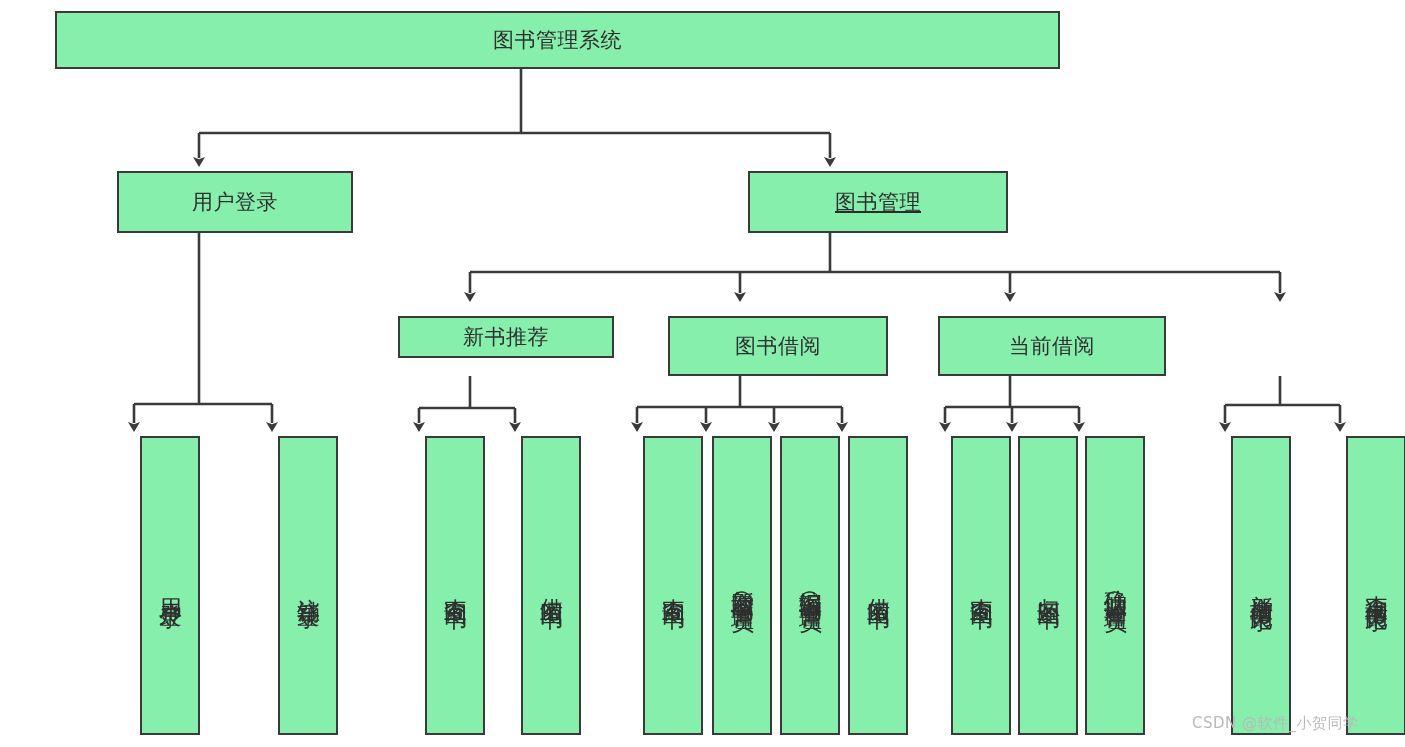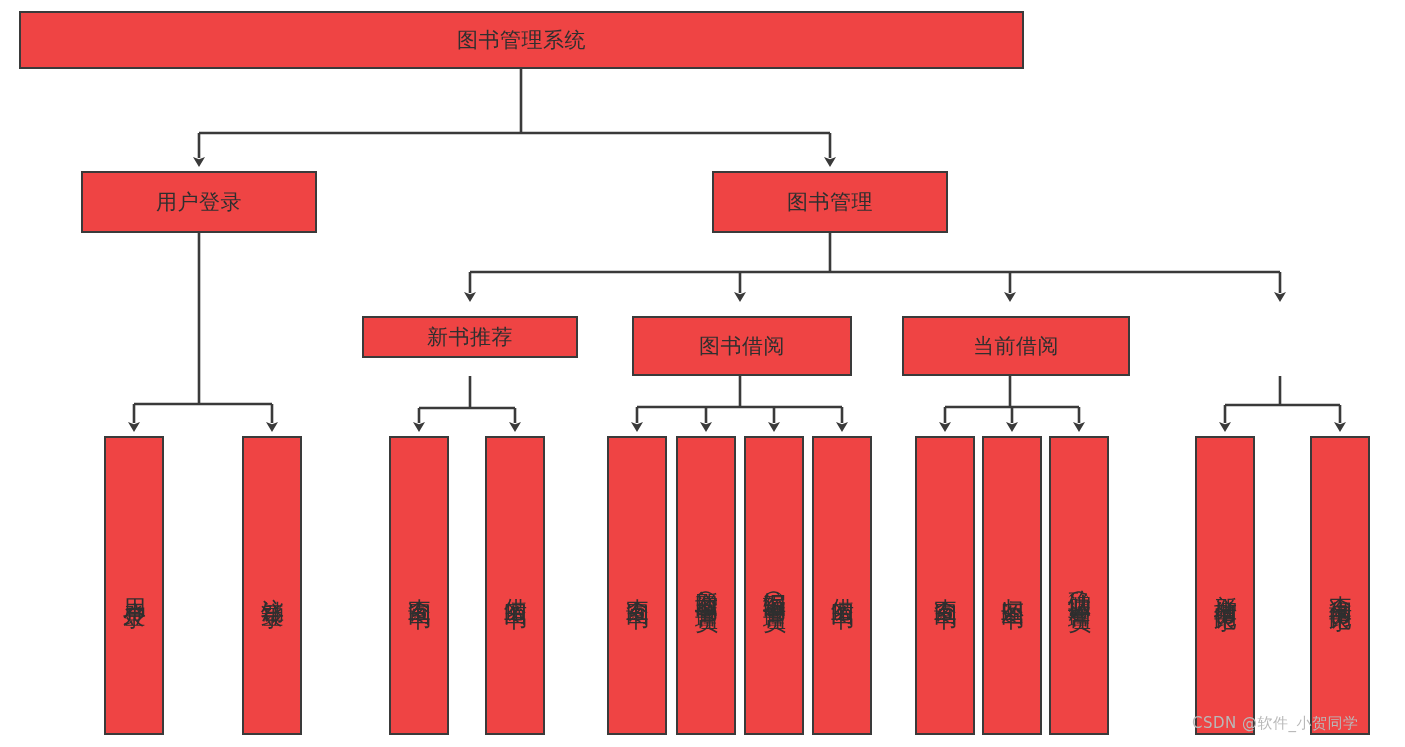--- a/index.html
+++ b/index.html
@@ -22,25 +22,26 @@
     left: 0;
     top: 0;
     width: 1405px;
     height: 747px;
     pointer-events: none;
   }
   .node {
     position: absolute;
     box-sizing: border-box;
     border: 2px solid #3a3a3a;
-    background: #ef4444;
+    background: #86efac;
     display: flex;
     align-items: center;
     justify-content: center;
     color: #2b2b2b;
+    margin-left: 36px;
   }
   .node-label {
     font-size: 21px;
     line-height: 1.18;
     letter-spacing: 0.5px;
     white-space: nowrap;
     color: #2f2f2f;
   }
   
   .leaf {
@@ -120,21 +121,21 @@
     </g>
   </svg>
 
   <div class="node" style="left:19px; top:11px; width:1005px; height:58px;">
     <span class="node-label">图书管理系统</span>
   </div>
 
   <div class="node" style="left:81px; top:171px; width:236px; height:62px;">
     <span class="node-label">用户登录</span>
   </div>
-  <div class="node" style="left:712px; top:171px; width:236px; height:62px;">
+  <div class="node" style="left:712px; top:171px; width:260px; height:62px;text-decoration:underline;">
     <span class="node-label">图书管理</span>
   </div>
 
   <div class="node" style="left:362px; top:316px; width:216px; height:42px;">
     <span class="node-label">新书推荐</span>
   </div>
   <div class="node" style="left:632px; top:316px; width:220px; height:60px;">
     <span class="node-label">图书借阅</span>
   </div>
   <div class="node" style="left:902px; top:316px; width:228px; height:60px;">

